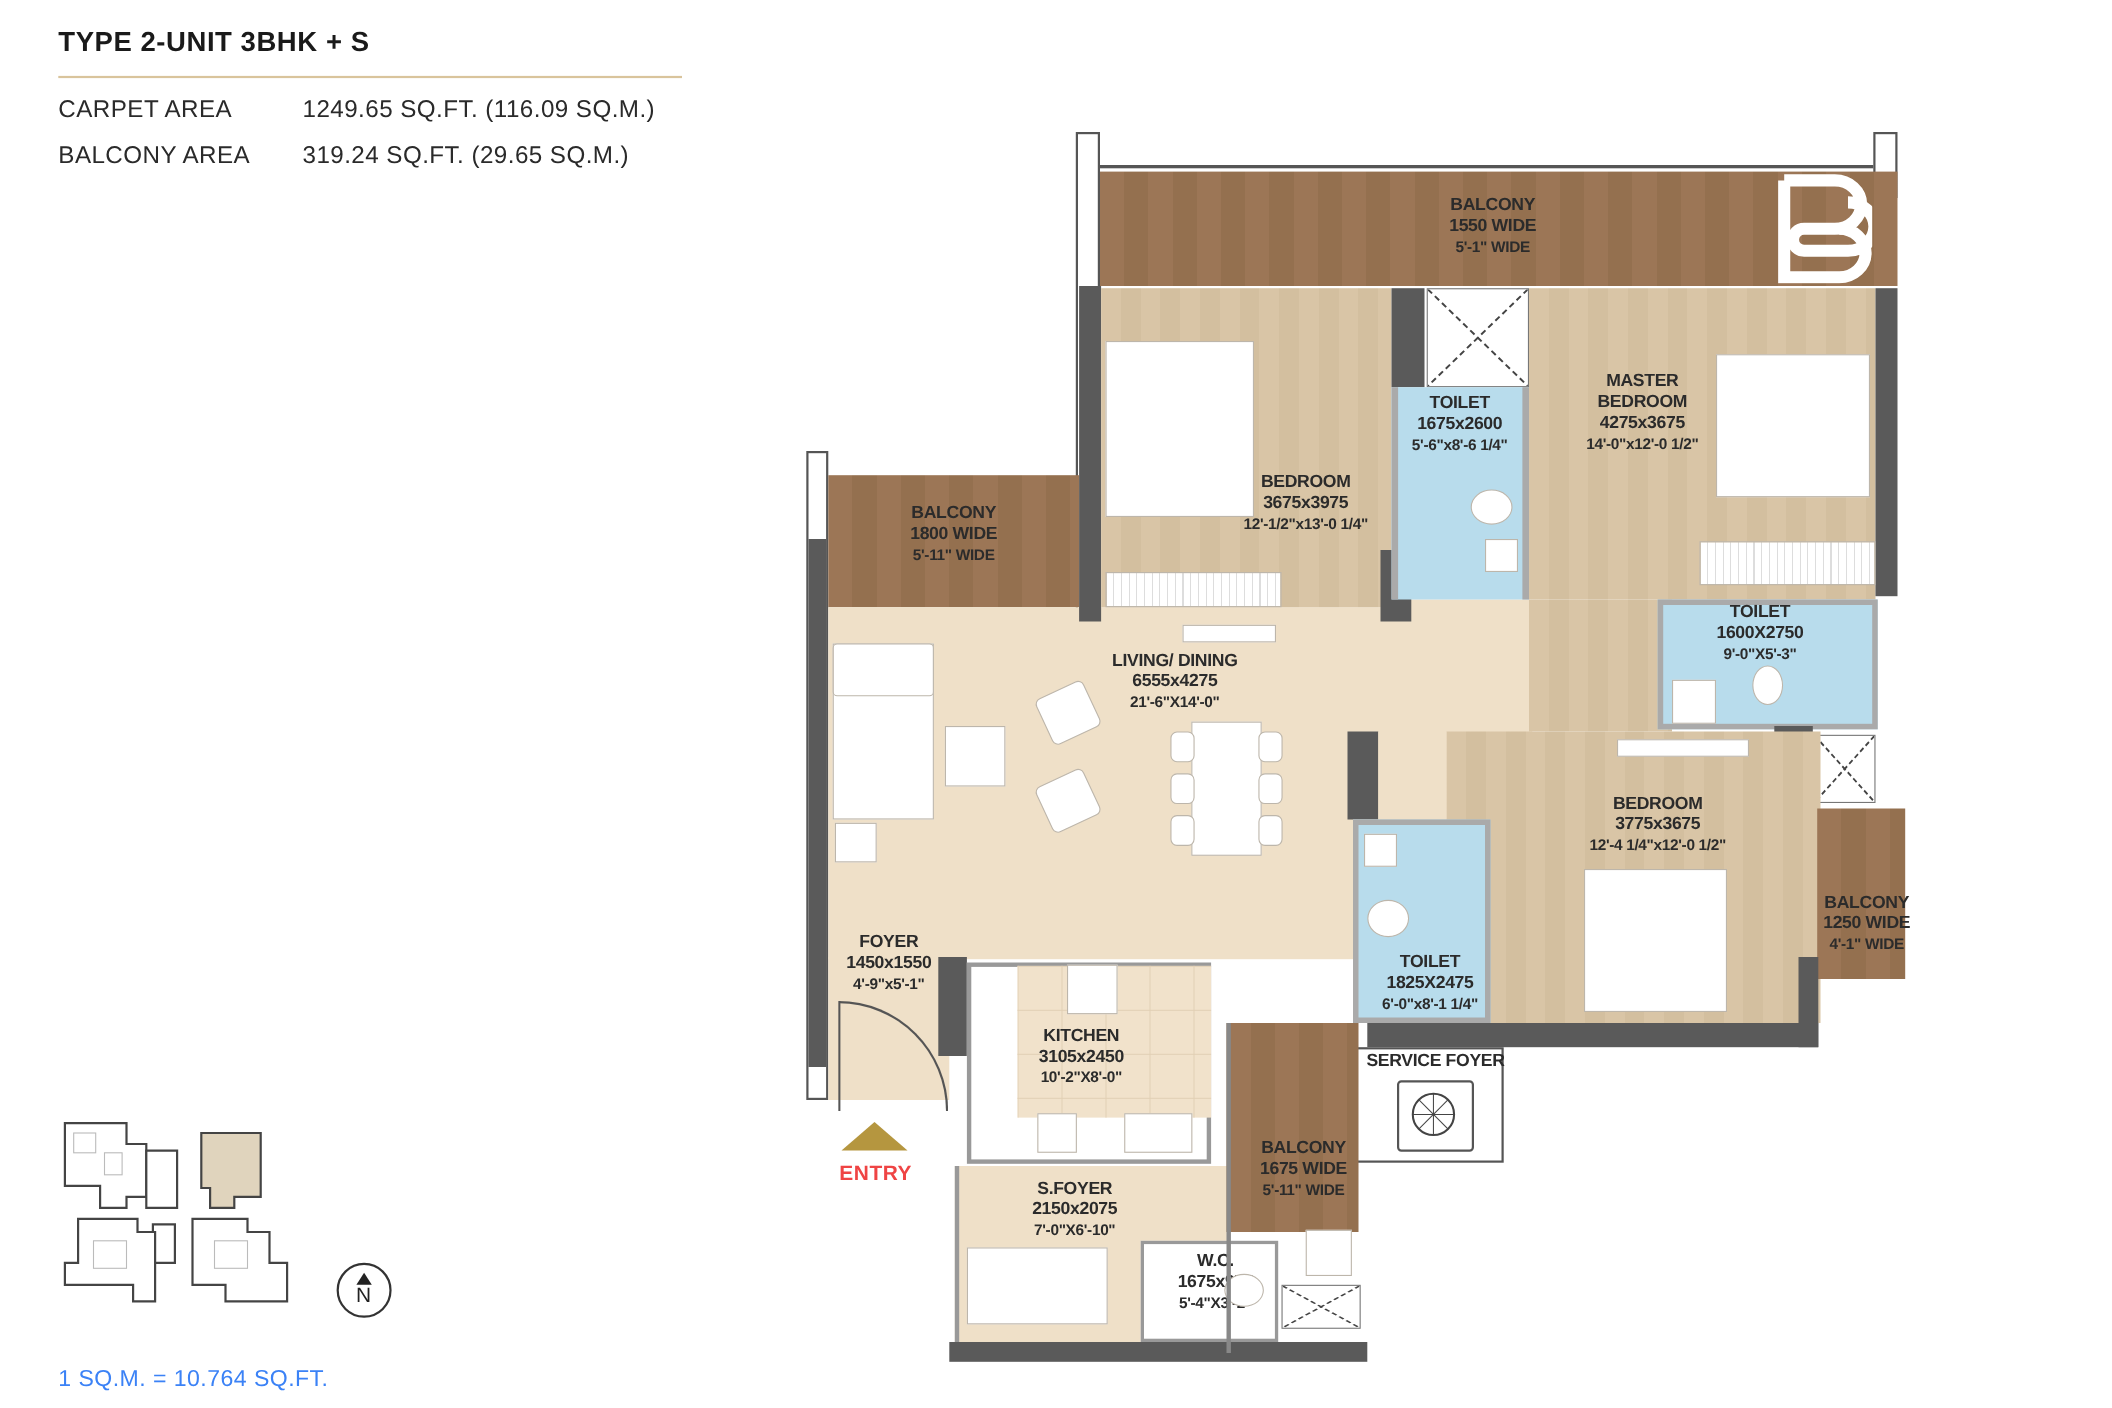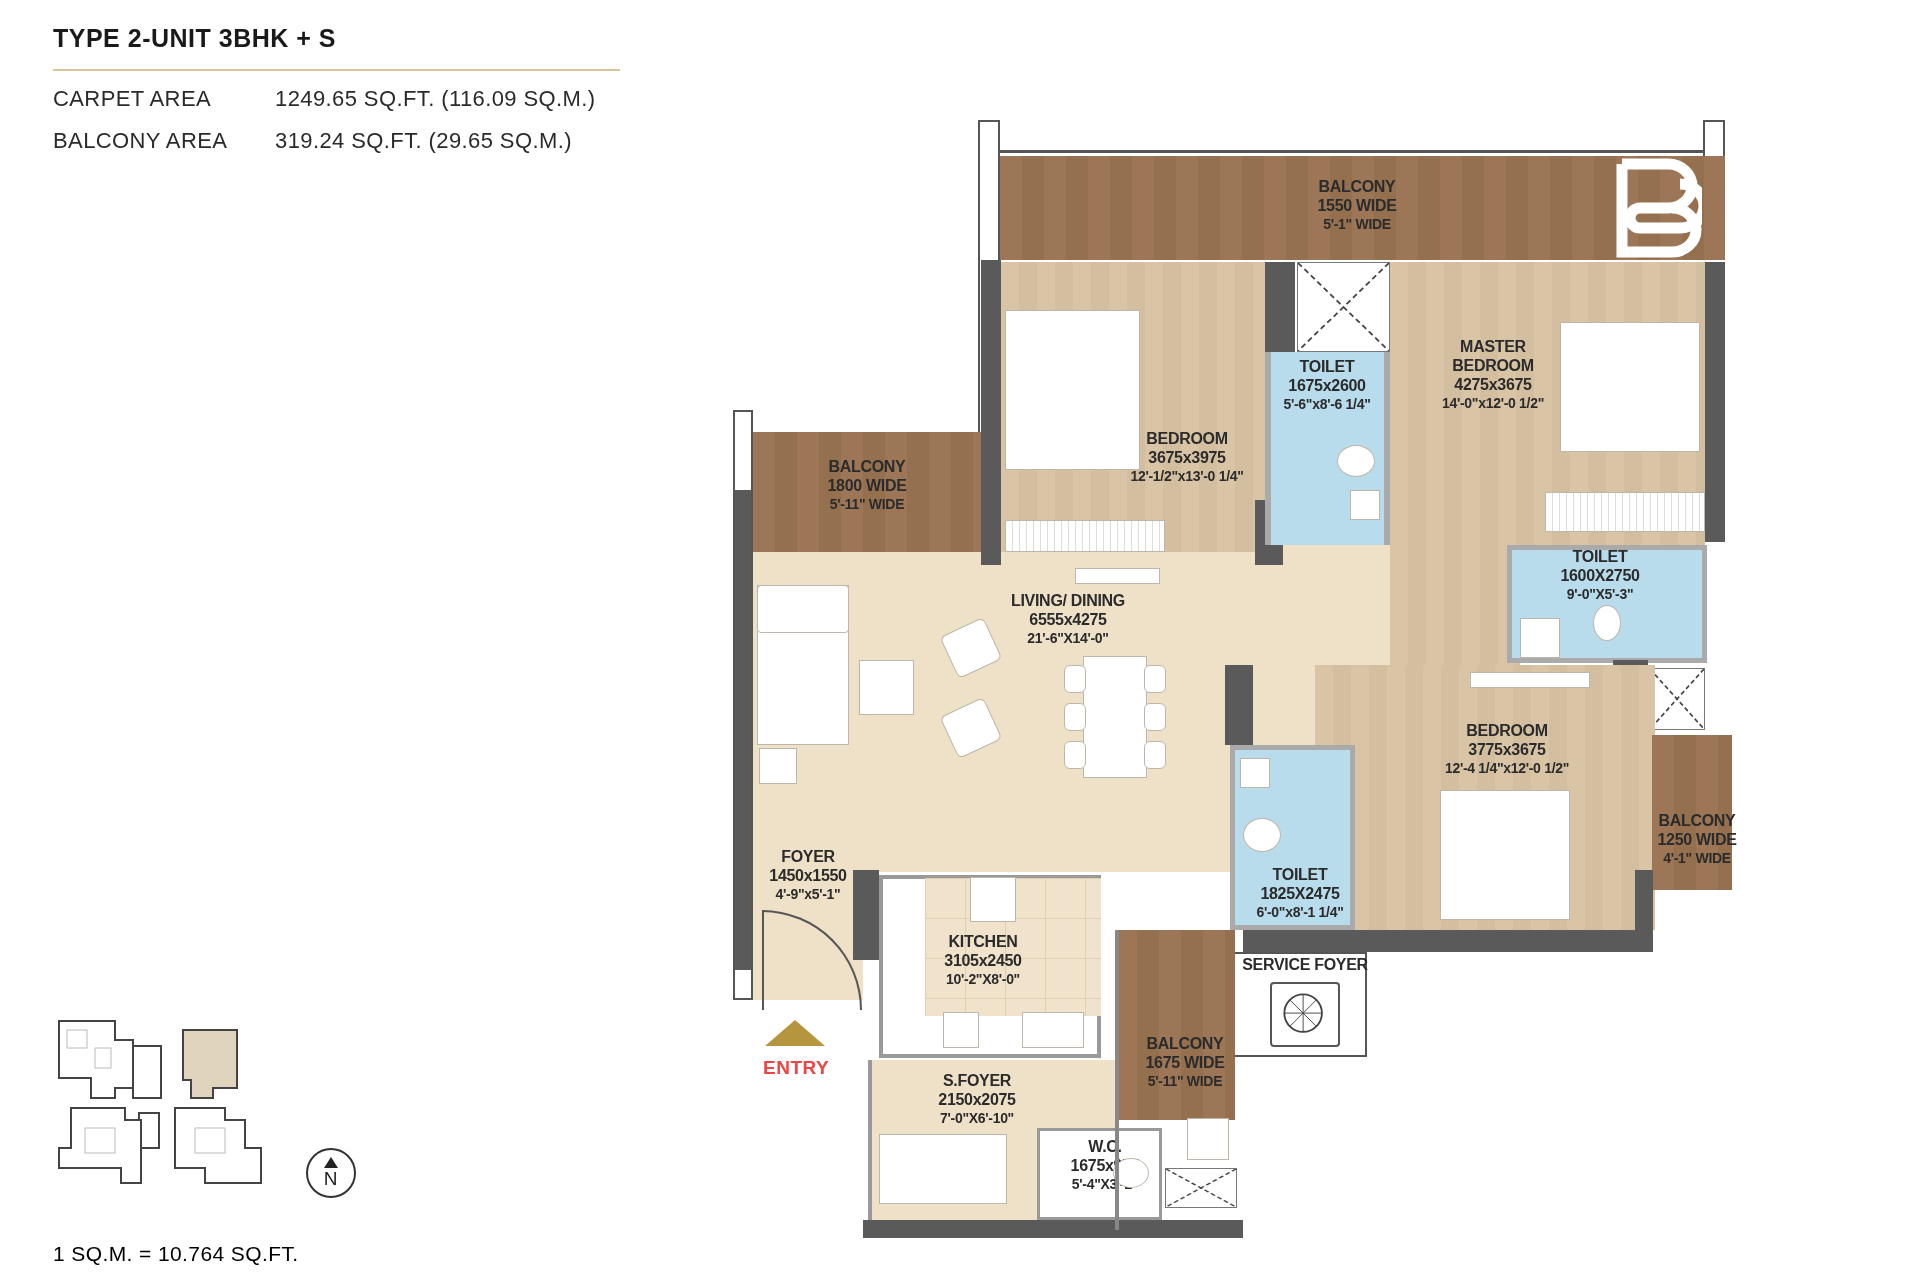--- a/index.html
+++ b/index.html
@@ -4,21 +4,21 @@
 <style>
   html, body { margin:0; padding:0; }
   body { width:1920px; height:1280px; background:#ffffff; position:relative; overflow:hidden;
          font-family:"Liberation Sans", "DejaVu Sans", sans-serif; color:#222; }
   .abs { position:absolute; }
   
   .title { left:53px; top:24px; font-size:25px; font-weight:700; letter-spacing:0.5px; color:#1a1a1a; }
   .rule { left:53px; top:69px; width:567px; height:2px; background:#d9c49c; }
   .spec-row { left:53px; font-size:22px; color:#2a2a2a; letter-spacing:0.4px; }
   .spec-row .k { display:inline-block; width:222px; }
-  .footnote { left:53px; top:1242px; font-size:21px; color:#000000; letter-spacing:0.4px;text-align:center; }
+  .footnote { left:53px; top:1242px; font-size:21px; color:#3b82f6; letter-spacing:0.4px;text-align:center; }
 
   
   .wall { background:#5a5a5a; }
   .floor-wood { background:repeating-linear-gradient(90deg,#d9c5a6 0 18px,#d3bf9f 18px 36px); }
   .floor-living { background:#efe0c8; }
   .floor-balcony { background:repeating-linear-gradient(90deg,#9c7656 0 22px,#94704f 22px 44px); }
   .floor-toilet { background:#b8dcec; }
   .floor-kitchen { background:#f1e2cb;
      background-image:linear-gradient(#e1cfb4 1px,transparent 1px),linear-gradient(90deg,#e1cfb4 1px,transparent 1px);
      background-size:40px 40px; }

